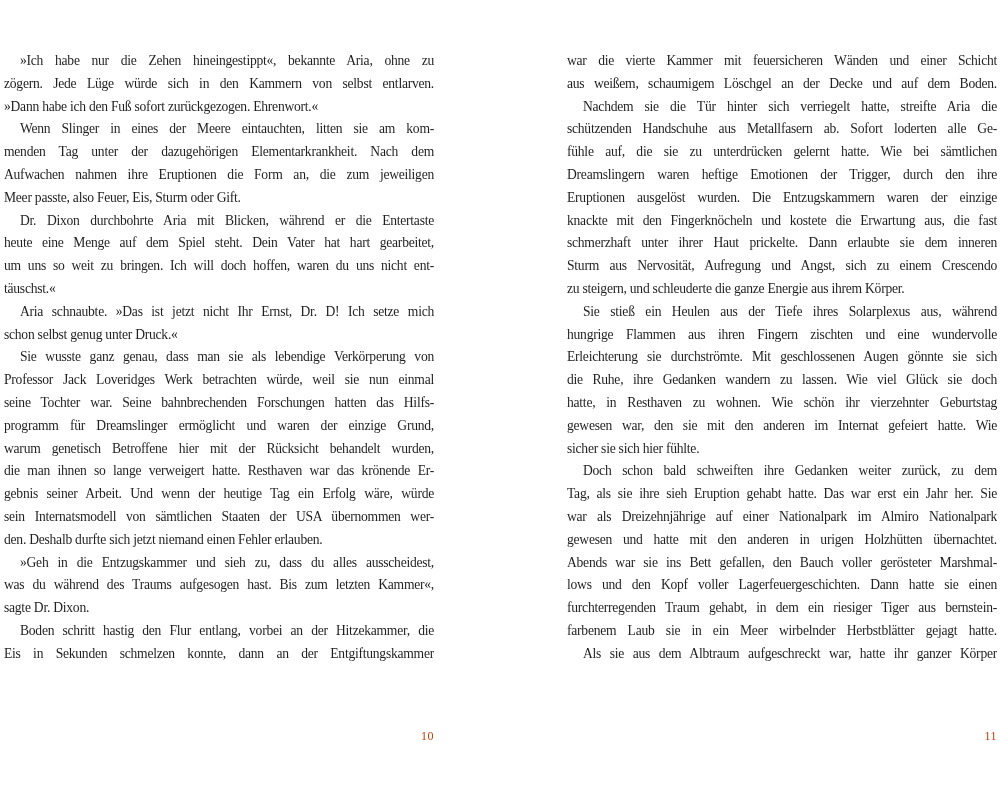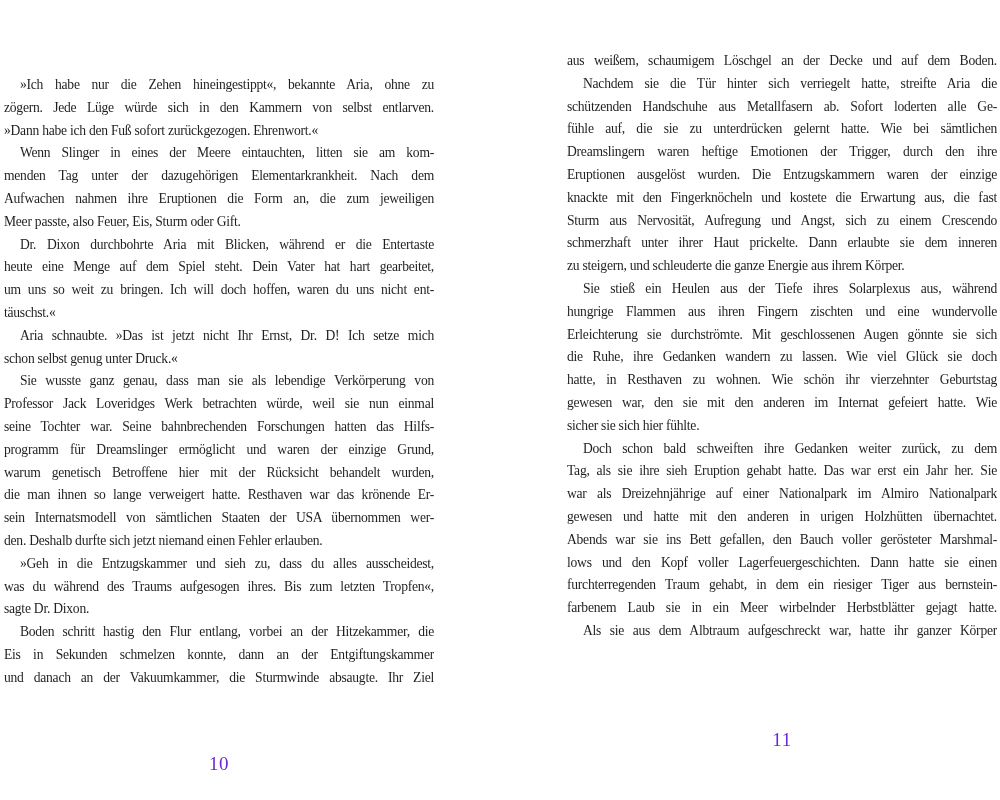--- a/index.html
+++ b/index.html
@@ -16,21 +16,21 @@
     height: 800px;
     background: #ffffff;
     font-family: "Liberation Serif", serif;
     color: #1f1f1f;
   }
   .page {
     position: absolute;
     top: 50px;
     height: 720px;
   }
-  .page.left  { left: 4px;   width: 430px; margin-top: 24px; }
+  .page.left  { left: 4px;   width: 430px; }
   .page.right { left: 567px; width: 430px; }
 
   .textblock { width: 100%; }
 
   
   .line {
     height: 22.8px;
     line-height: 22.8px;
     font-size: 13.6px;
     letter-spacing: -0.25px;
@@ -46,24 +46,24 @@
   }
   .line.para-end { text-align: left; }
   .line.para-end::after { content: none; }
   .line.indent { text-indent: 16px; }
 
   .page-number {
     position: absolute;
     left: 0;
     top: 679px;
     width: 100%;
-    text-align: center;
-    font-size: 19px;
+    text-align: right;
+    font-size: 12px;
     letter-spacing: 0.5px;
-    color: #6d28d9;
+    color: #c2410c;
   }
 </style>
 </head>
 <body>
 
 <div class="spread">
 
   <section class="page left">
     <div class="textblock">
         <div class="line indent">»Ich habe nur die Zehen hineingestippt«, bekannte Aria, ohne zu</div>
@@ -78,43 +78,44 @@
         <div class="line">um uns so weit zu bringen. Ich will doch hoffen, waren du uns nicht ent-</div>
         <div class="line para-end">täuschst.«</div>
         <div class="line indent">Aria schnaubte. »Das ist jetzt nicht Ihr Ernst, Dr. D! Ich setze mich</div>
         <div class="line para-end">schon selbst genug unter Druck.«</div>
         <div class="line indent">Sie wusste ganz genau, dass man sie als lebendige Verkörperung von</div>
         <div class="line">Professor Jack Loveridges Werk betrachten würde, weil sie nun einmal</div>
         <div class="line">seine Tochter war. Seine bahnbrechenden Forschungen hatten das Hilfs-</div>
         <div class="line">programm für Dreamslinger ermöglicht und waren der einzige Grund,</div>
         <div class="line">warum genetisch Betroffene hier mit der Rücksicht behandelt wurden,</div>
         <div class="line">die man ihnen so lange verweigert hatte. Resthaven war das krönende Er-</div>
+        <div class="line">gebnis seiner Arbeit. Und wenn der heutige Tag ein Erfolg wäre, würde</div>
         <div class="line">sein Internatsmodell von sämtlichen Staaten der USA übernommen wer-</div>
         <div class="line para-end">den. Deshalb durfte sich jetzt niemand einen Fehler erlauben.</div>
         <div class="line indent">»Geh in die Entzugskammer und sieh zu, dass du alles ausscheidest,</div>
-        <div class="line">was du während des Traums aufgesogen ihres. Bis zum letzten Tropfen«,</div>
+        <div class="line">was du während des Traums aufgesogen hast. Bis zum letzten Kammer«,</div>
         <div class="line para-end">sagte Dr. Dixon.</div>
         <div class="line indent">Boden schritt hastig den Flur entlang, vorbei an der Hitzekammer, die</div>
         <div class="line">Eis in Sekunden schmelzen konnte, dann an der Entgiftungskammer</div>
-        <div class="line">und danach an der Vakuumkammer, die Sturmwinde absaugte. Ihr Ziel</div>
       </div>
     <div class="page-number">10</div>
   </section>
 
   <section class="page right">
     <div class="textblock">
+        <div class="line">war die vierte Kammer mit feuersicheren Wänden und einer Schicht</div>
         <div class="line">aus weißem, schaumigem Löschgel an der Decke und auf dem Boden.</div>
         <div class="line indent">Nachdem sie die Tür hinter sich verriegelt hatte, streifte Aria die</div>
         <div class="line">schützenden Handschuhe aus Metallfasern ab. Sofort loderten alle Ge-</div>
         <div class="line">fühle auf, die sie zu unterdrücken gelernt hatte. Wie bei sämtlichen</div>
         <div class="line">Dreamslingern waren heftige Emotionen der Trigger, durch den ihre</div>
         <div class="line">Eruptionen ausgelöst wurden. Die Entzugskammern waren der einzige</div>
         <div class="line">knackte mit den Fingerknöcheln und kostete die Erwartung aus, die fast</div>
+        <div class="line">schmerzhaft unter ihrer Haut prickelte. Dann erlaubte sie dem inneren</div>
         <div class="line">Sturm aus Nervosität, Aufregung und Angst, sich zu einem Crescendo</div>
-        <div class="line">schmerzhaft unter ihrer Haut prickelte. Dann erlaubte sie dem inneren</div>
         <div class="line para-end">zu steigern, und schleuderte die ganze Energie aus ihrem Körper.</div>
         <div class="line indent">Sie stieß ein Heulen aus der Tiefe ihres Solarplexus aus, während</div>
         <div class="line">hungrige Flammen aus ihren Fingern zischten und eine wundervolle</div>
         <div class="line">Erleichterung sie durchströmte. Mit geschlossenen Augen gönnte sie sich</div>
         <div class="line">die Ruhe, ihre Gedanken wandern zu lassen. Wie viel Glück sie doch</div>
         <div class="line">hatte, in Resthaven zu wohnen. Wie schön ihr vierzehnter Geburtstag</div>
         <div class="line">gewesen war, den sie mit den anderen im Internat gefeiert hatte. Wie</div>
         <div class="line para-end">sicher sie sich hier fühlte.</div>
         <div class="line indent">Doch schon bald schweiften ihre Gedanken weiter zurück, zu dem</div>
         <div class="line">Tag, als sie ihre sieh Eruption gehabt hatte. Das war erst ein Jahr her. Sie</div>

